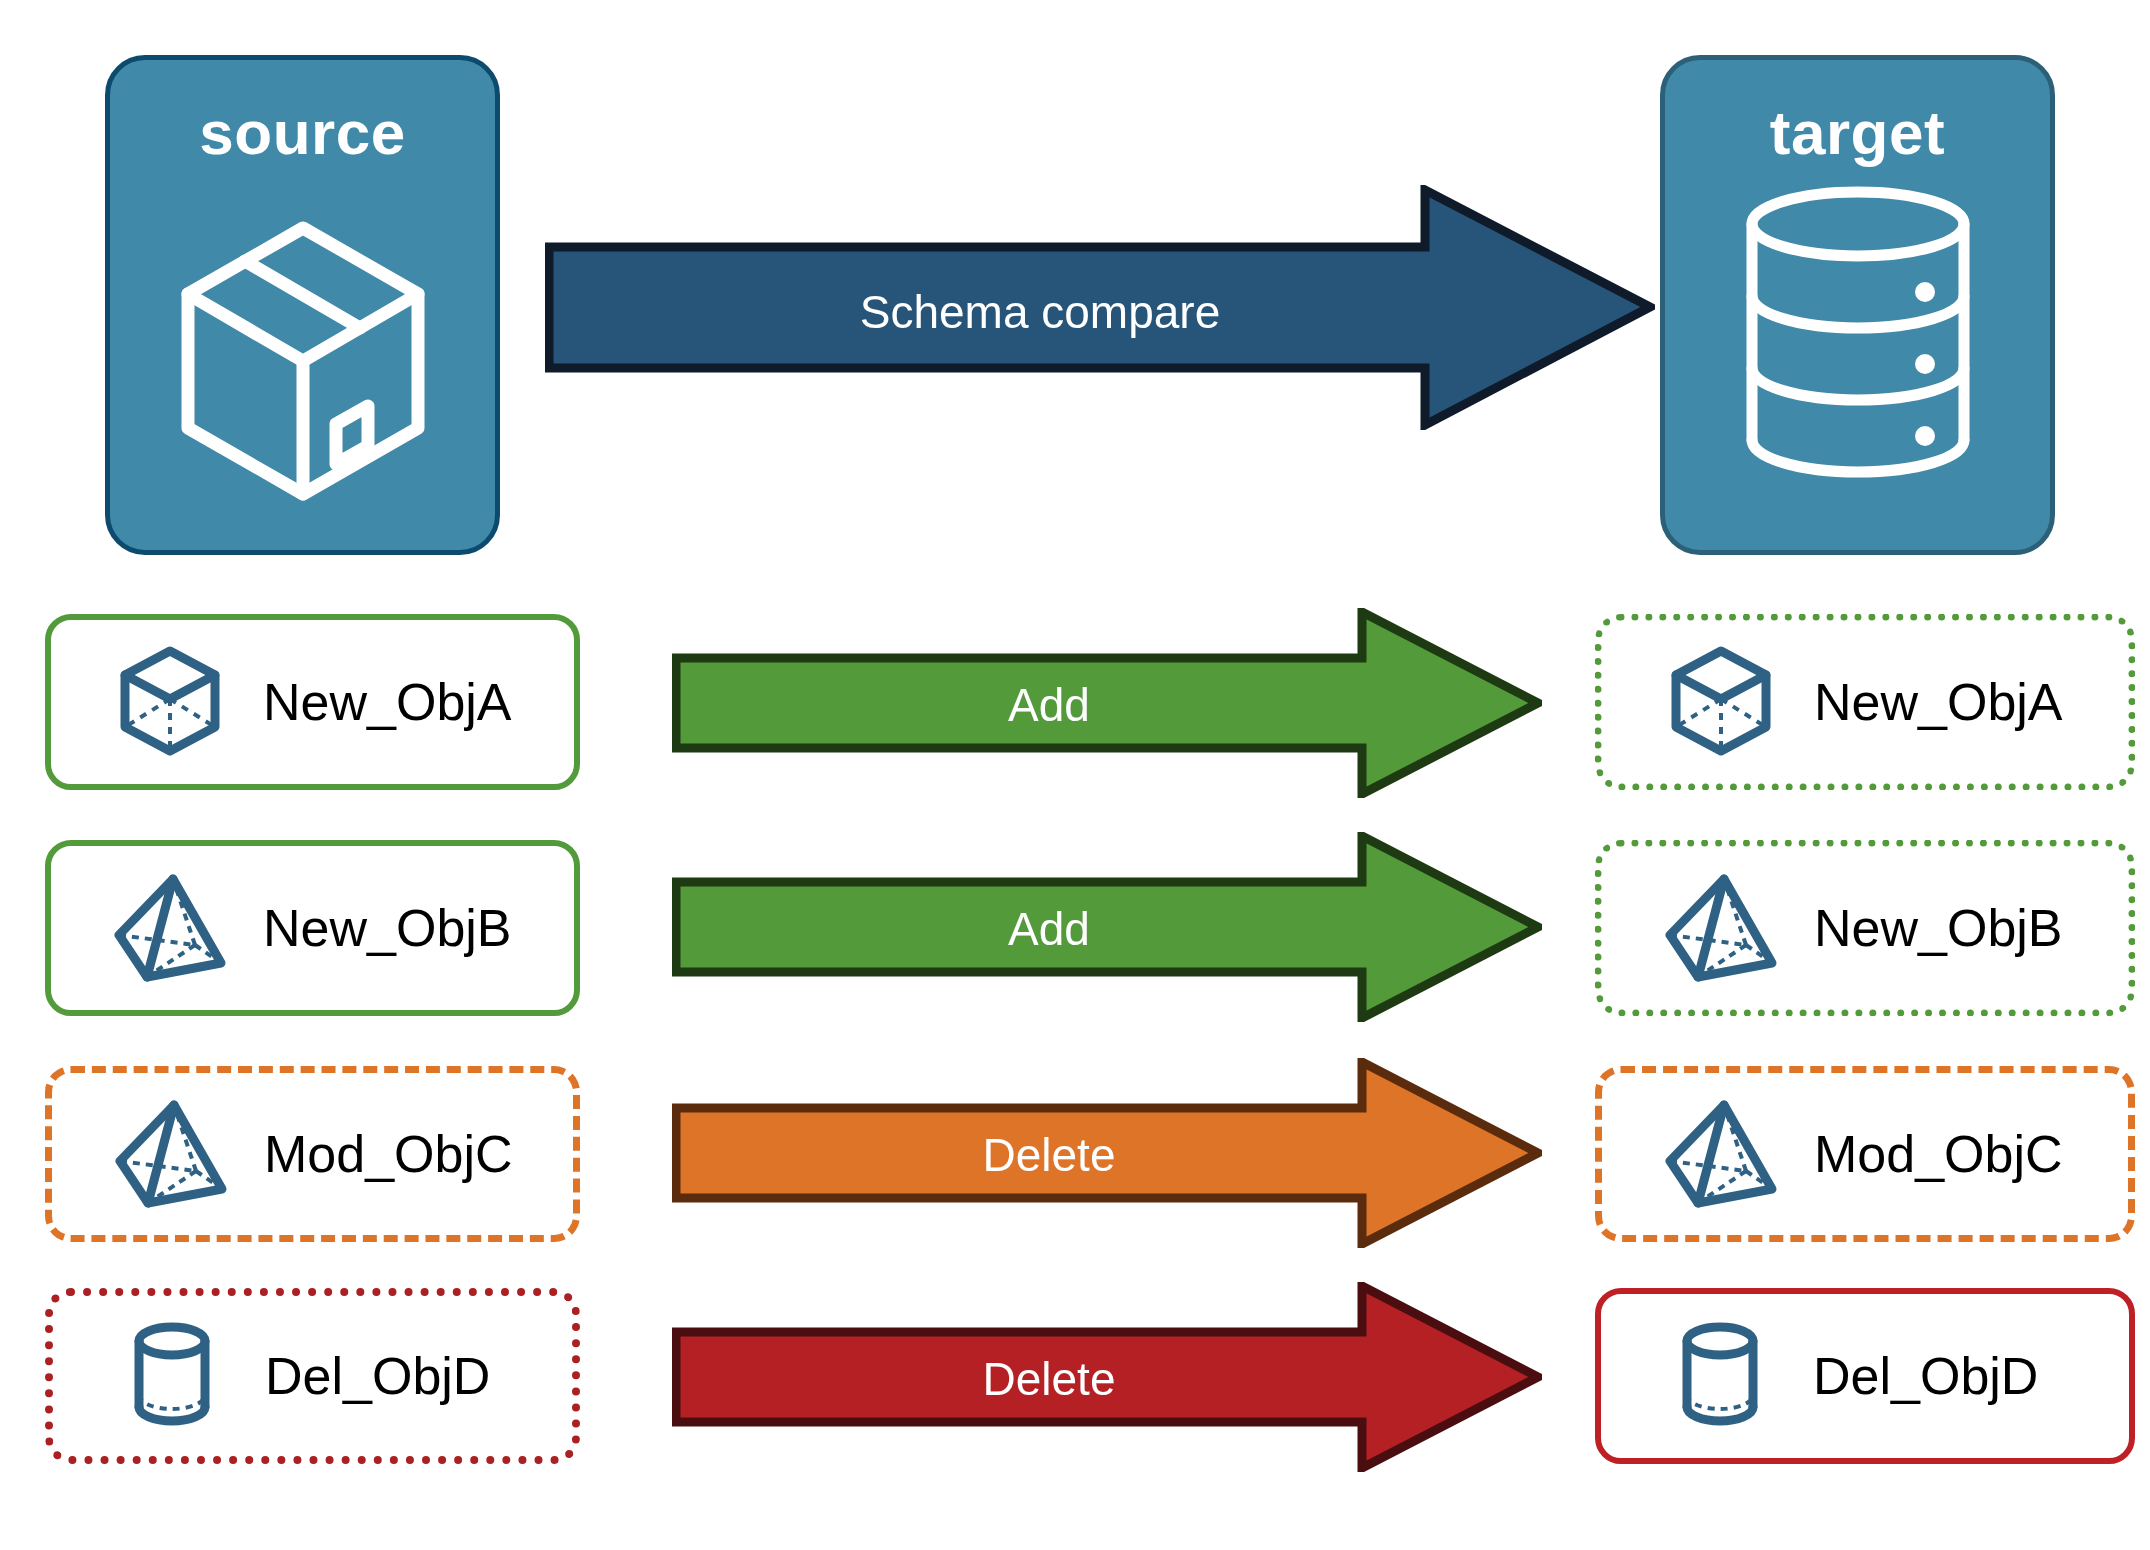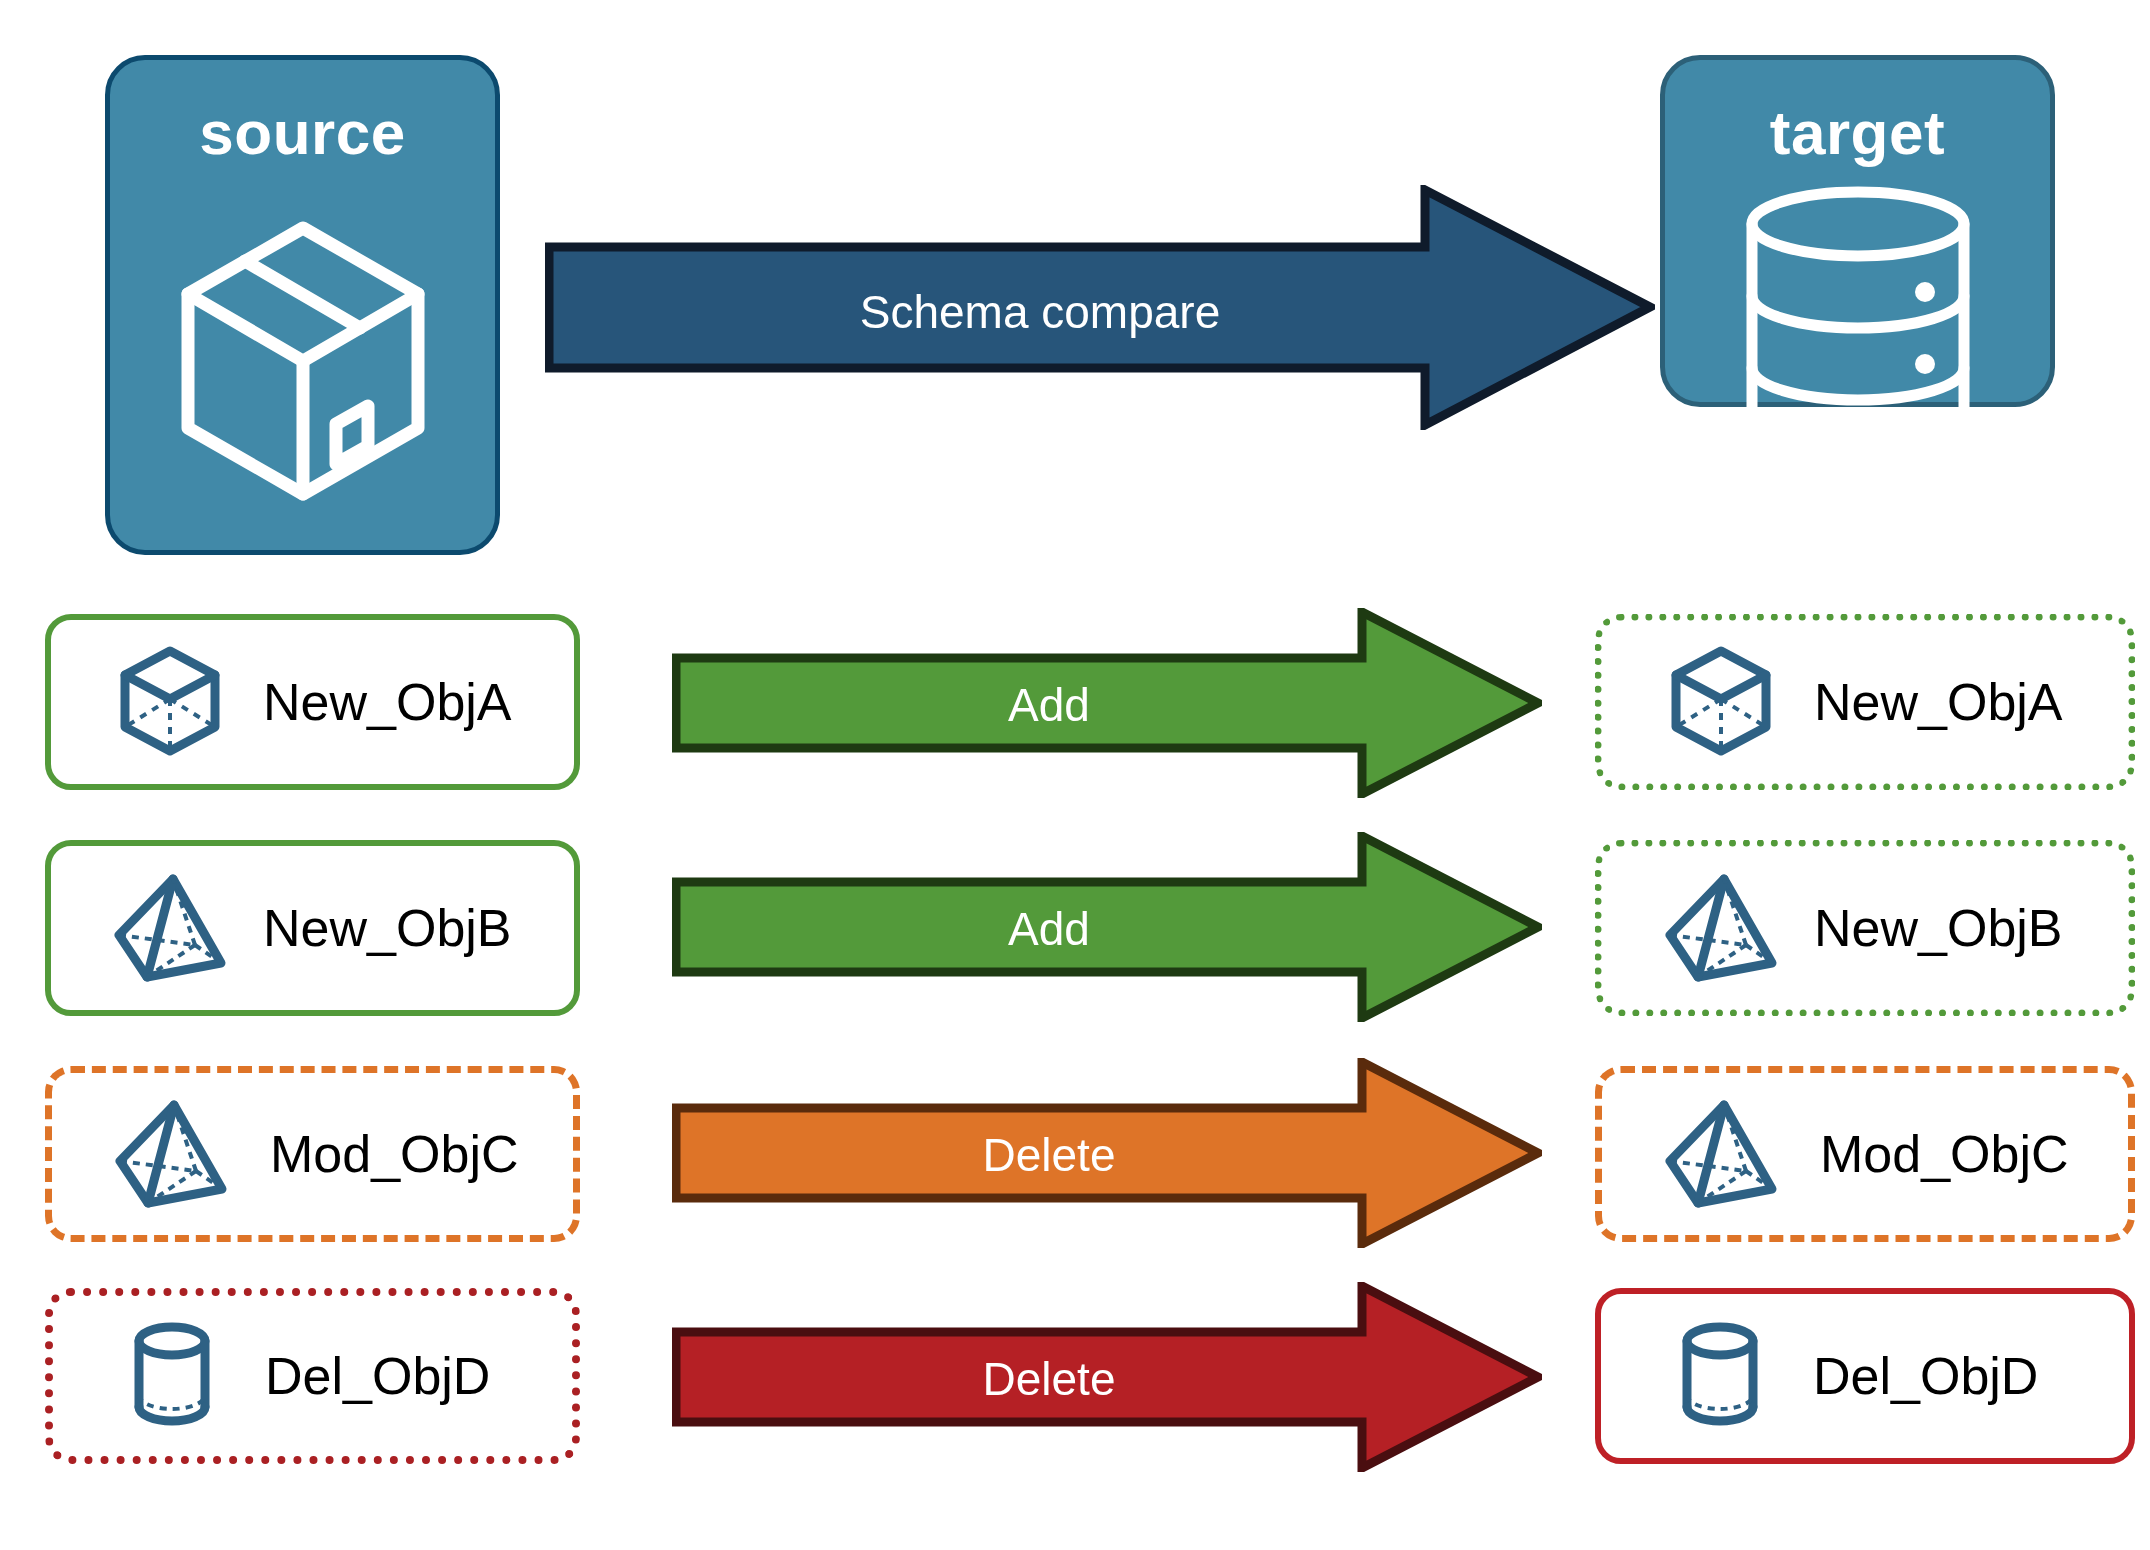--- a/index.html
+++ b/index.html
@@ -30,21 +30,21 @@
     color: #ffffff;
     margin-top: 42px;
     letter-spacing: 0.5px;
     line-height: 1;
   }
   .endpoint-icon {
     margin-top: 18px;
   }
 
   #source-card { left: 105px;  top: 55px;  width: 395px; height: 500px; }
-  #target-card { left: 1660px; top: 55px;  width: 395px; height: 352px; }
+  #target-card { left: 1660px; top: 55px;  width: 395px; height: 500px; }
 
   
   #schema-arrow {
     position: absolute;
     left: 545px;
     top: 185px;
     width: 1110px;
     height: 245px;
   }
   .arrow-caption {
@@ -78,21 +78,21 @@
     margin-left: 34px;
     white-space: nowrap;
   }
 
   .src-box { left: 45px;  width: 535px; }
   .tgt-box { left: 1595px; width: 540px; }
 
   
   .b-solid-green  { border: 6px solid #539a3a; }
   .b-dotted-green { border: 7px dotted #539a3a; }
-  .b-dashed-orange{ border: 7px dashed #DE7428; gap: 6px; }
+  .b-dashed-orange{ border: 7px dashed #DE7428; }
   .b-dotted-red   { border: 8px dotted #AA2023; }
   .b-solid-red    { border: 6px solid #BE2026; }
 
   
   .row-arrow {
     position: absolute;
     left: 672px;
     width: 870px;
   }
   .row-arrow-caption {

